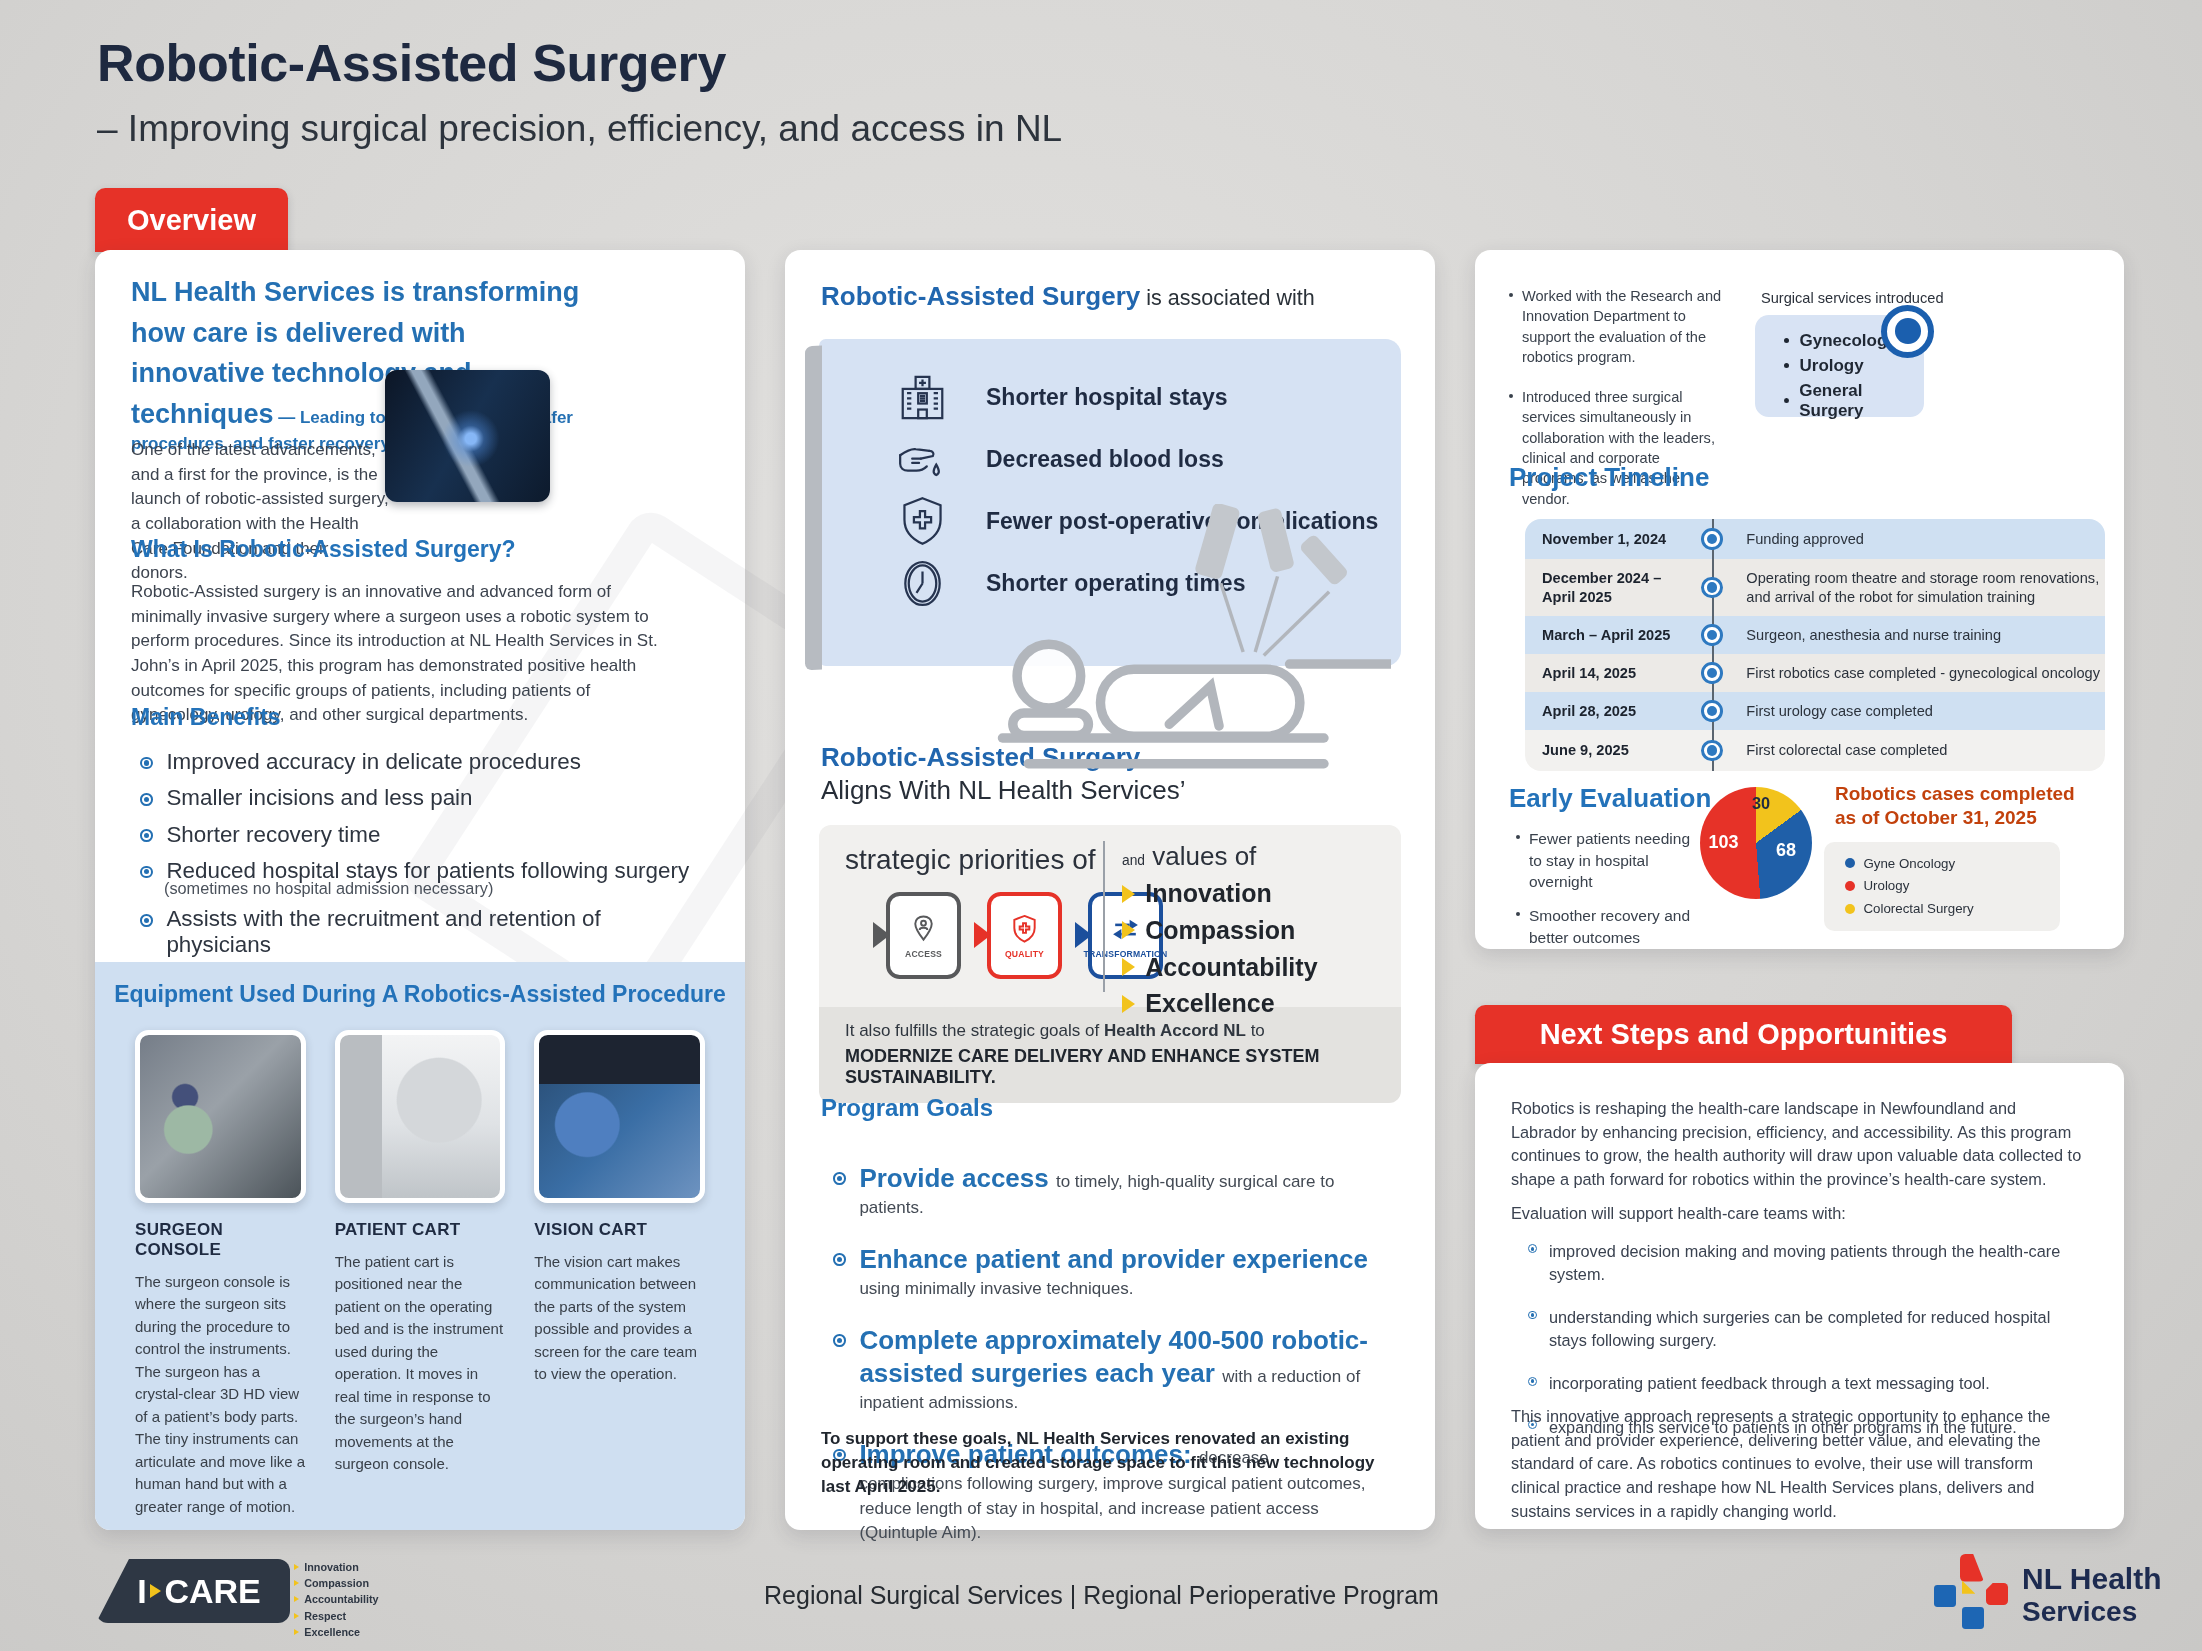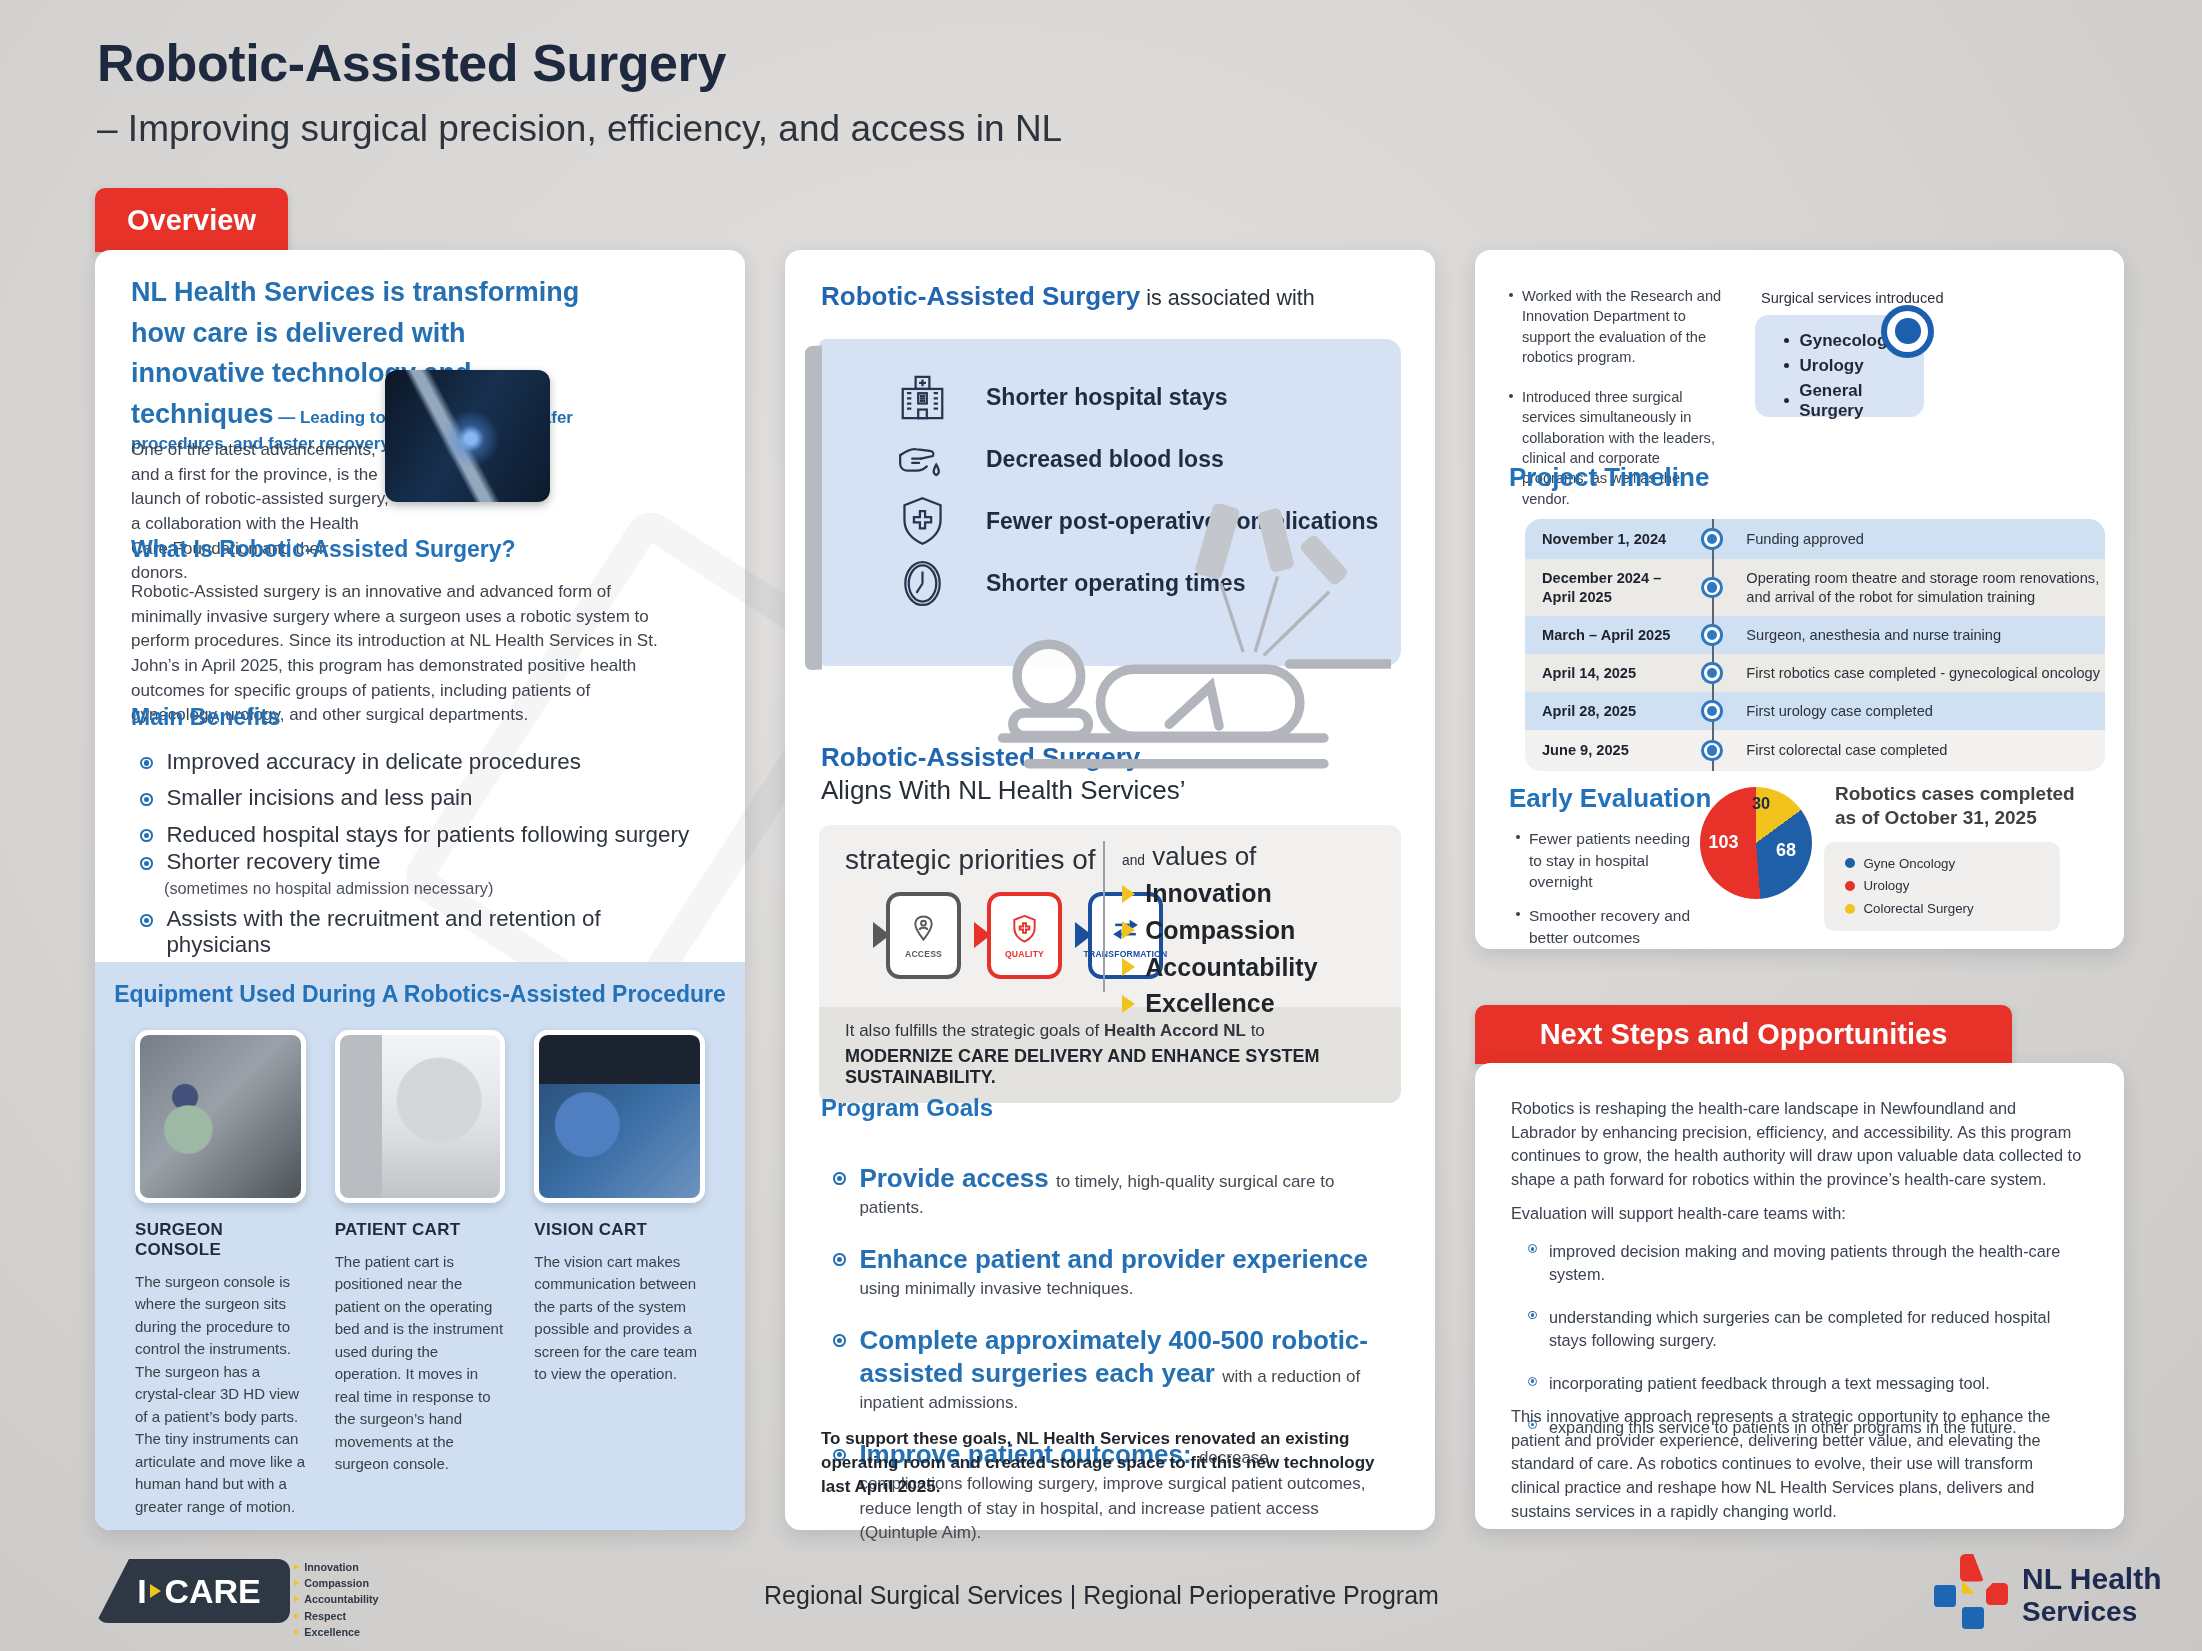--- a/index.html
+++ b/index.html
@@ -125,27 +125,27 @@
     <div class="h-blue" style="position:absolute;left:36px;top:454px;">Main Benefits</div>
     <div style="position:absolute;left:45px;top:499px;width:568px;">
       <div class="benefit">
           <span class="ring"></span>
           <span>Improved accuracy in delicate procedures</span>
         </div>
       <div class="benefit">
           <span class="ring"></span>
           <span>Smaller incisions and less pain</span>
         </div>
+      <div class="benefit">
+          <span class="ring"></span>
+          <span>Shorter recovery time</span>
+        </div>
       <div class="benefit" style="margin-bottom:1.7px;">
           <span class="ring"></span>
           <span>Reduced hospital stays for patients following surgery</span>
-        </div>
-      <div class="benefit">
-          <span class="ring"></span>
-          <span>Shorter recovery time</span>
         </div>
       <div class="ben-note">(sometimes no hospital admission necessary)</div>
       <div class="benefit">
           <span class="ring"></span>
           <span>Assists with the recruitment and retention of physicians</span>
         </div>
     </div>
 
     <div class="equip-panel">
       <div class="h-blue" style="text-align:center;margin-top:19px;">Equipment Used During A Robotics-Assisted Procedure</div>
@@ -421,21 +421,21 @@
           <span class="dot"></span>
           <span>Smoother recovery and better outcomes</span>
         </div>
     </div>
 
     <div style="position: absolute; left: 225px; top: 537px; width: 112px; height: 112px; border-radius: 50%; background: conic-gradient(from 53.7313deg, rgb(31, 95, 168) 0deg, rgb(31, 95, 168) 121.791deg, rgb(230, 50, 40) 121.791deg, rgb(230, 50, 40) 306.269deg, rgb(242, 195, 28) 306.269deg, rgb(242, 195, 28) 360deg);">
       <span class="pie-label" style="left:52px;top:6.9px;font-size:16.3px;color:#1f2b42;">30</span>
       <span class="pie-label" style="left:76px;top:53px;font-size:18px;color:#fff;">68</span>
       <span class="pie-label" style="left:8.6px;top:45px;font-size:18px;color:#fff;">103</span>
     </div>
-    <div style="position:absolute;left:360px;top:532px;width:250px;font-size:19px;font-weight:800;color:#404040;line-height:1.25;">Robotics cases completed as of October 31, 2025</div>
+    <div style="position:absolute;left:360px;top:532px;width:250px;font-size:19px;font-weight:800;color:#c2410c;line-height:1.25;">Robotics cases completed as of October 31, 2025</div>
     <div style="position:absolute;left:349px;top:592px;width:215px;background:#f0efed;border-radius:10.3px;padding:13.8px 0 6.9px 20.6px;">
       <div class="legend-row">
           <span class="legend-dot" style="background: rgb(31, 95, 168);"></span>
           <span class="legend-label">Gyne Oncology</span>
         </div>
       <div class="legend-row">
           <span class="legend-dot" style="background: rgb(230, 50, 40);"></span>
           <span class="legend-label">Urology</span>
         </div>
       <div class="legend-row">

